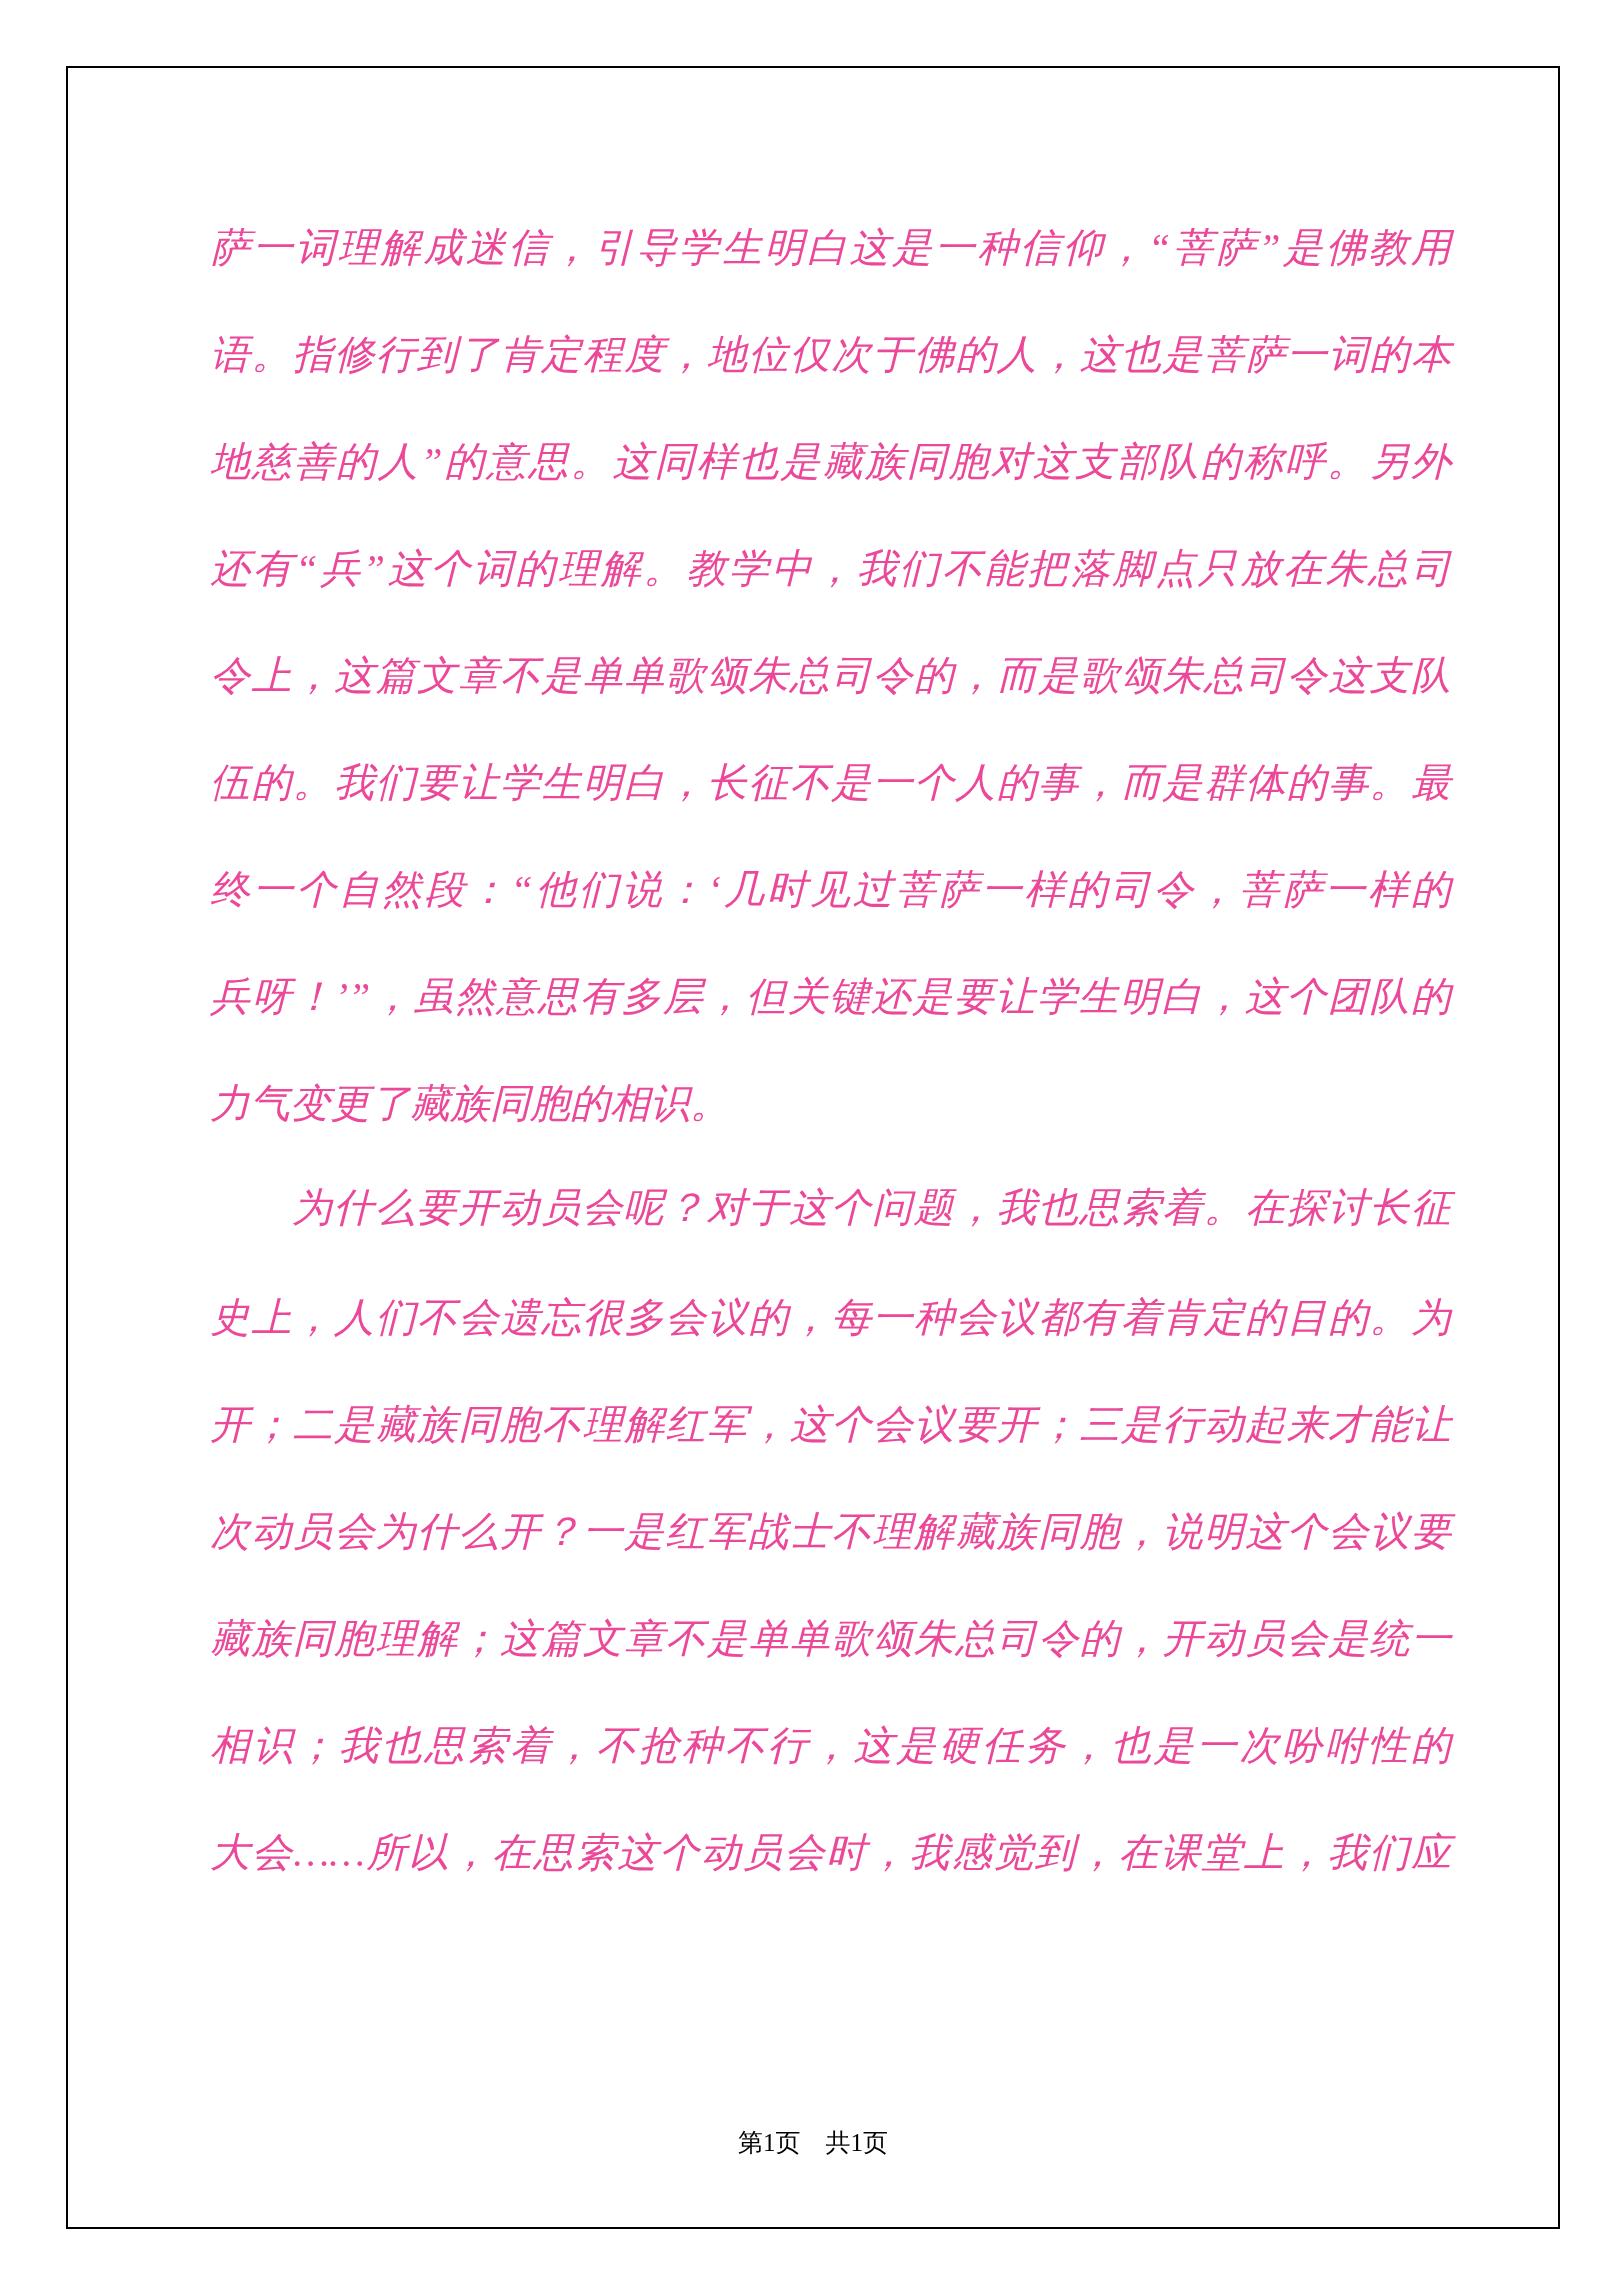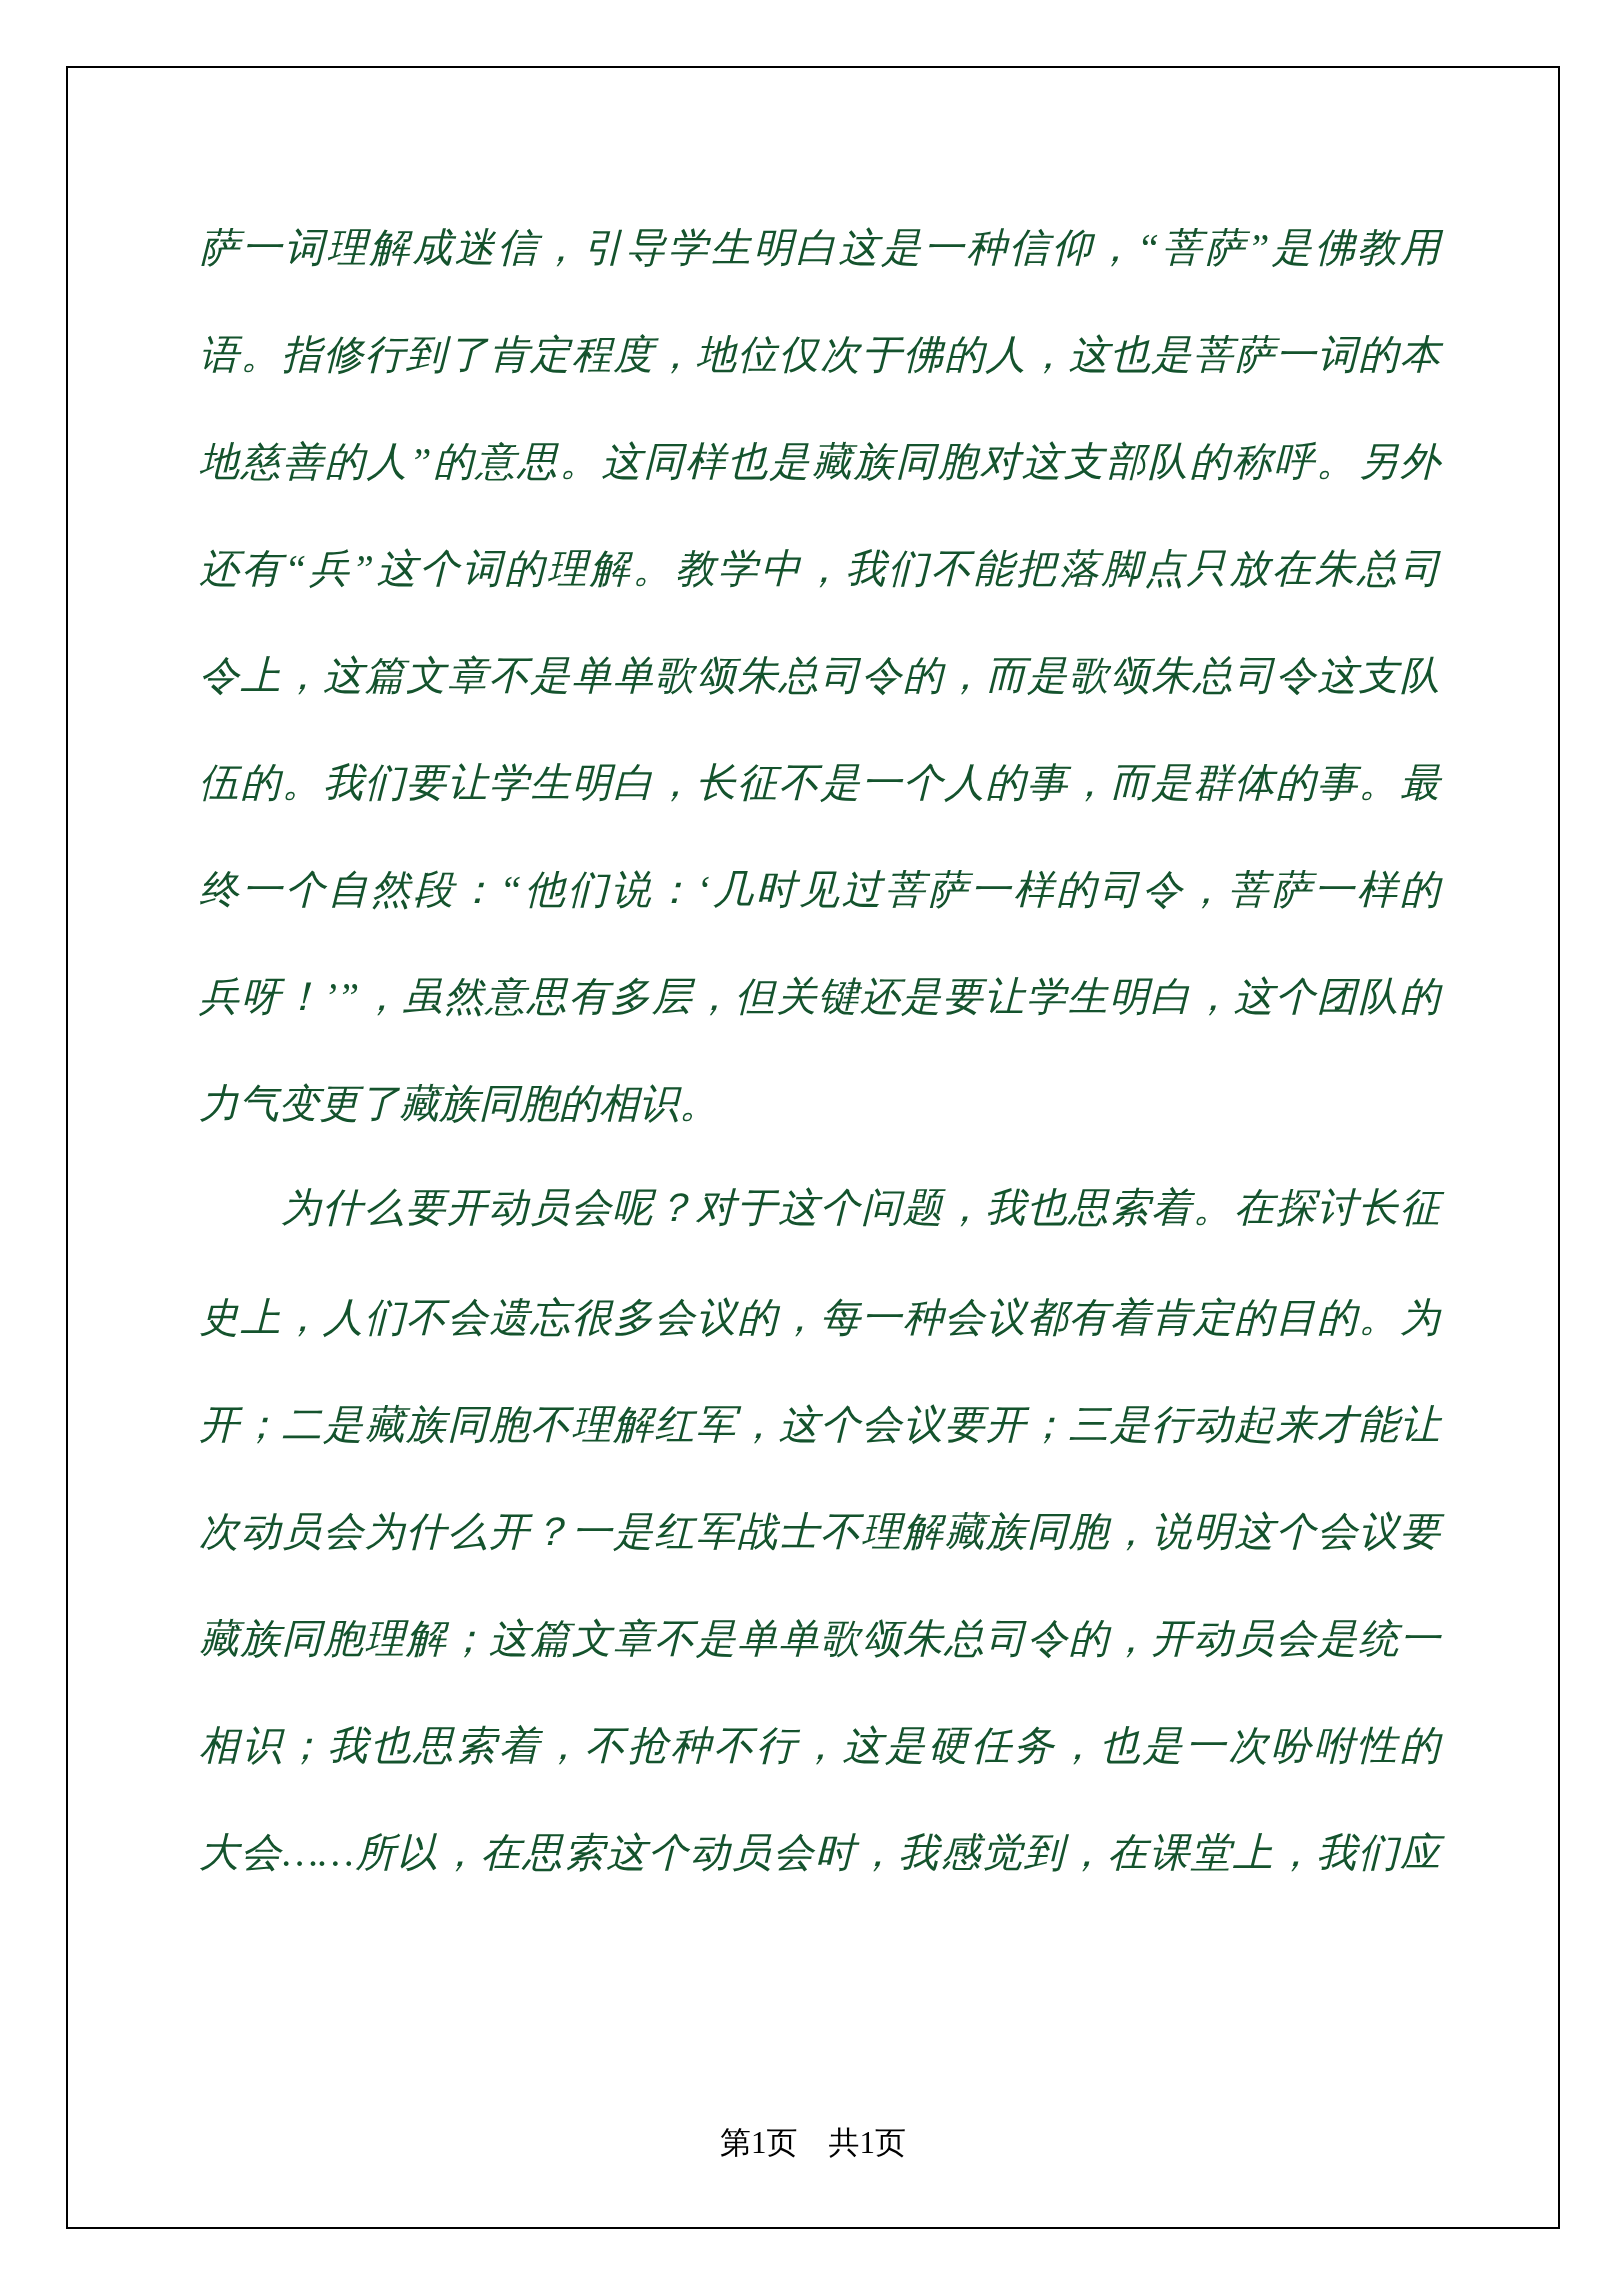--- a/index.html
+++ b/index.html
@@ -16,27 +16,27 @@
     left: 66px;
     top: 66px;
     width: 1494px;
     height: 2163px;
     border: 2.8px solid #000000;
     box-sizing: border-box;
     background: #ffffff;
   }
   .textblock {
     position: absolute;
-    left: 199px;
+    left: 210px;
     top: 194px;
     width: 1241px;
     font-size: 40px;
     line-height: 107px;
     font-style: italic;           
-    color: #14532d;
+    color: #ec4899;
   }
   .line {
     height: 107px;
     overflow: visible;
     white-space: normal;
   }
   .line.justified {
     text-align: justify;
     text-align-last: justify;
     text-justify: inter-character;
@@ -51,21 +51,21 @@
   .line.left {
     text-align: right;
     text-align-last: left;
   }
   .footer {
     position: absolute;
     left: 66px;
     top: 2123px;
     width: 1494px;
     text-align: center;
-    font-size: 31px;
+    font-size: 25px;
     line-height: 39px;
     font-style: normal;
     color: #000000;
   }
 </style>
 </head>
 <body>
 
 <div class="frame"></div>
 

